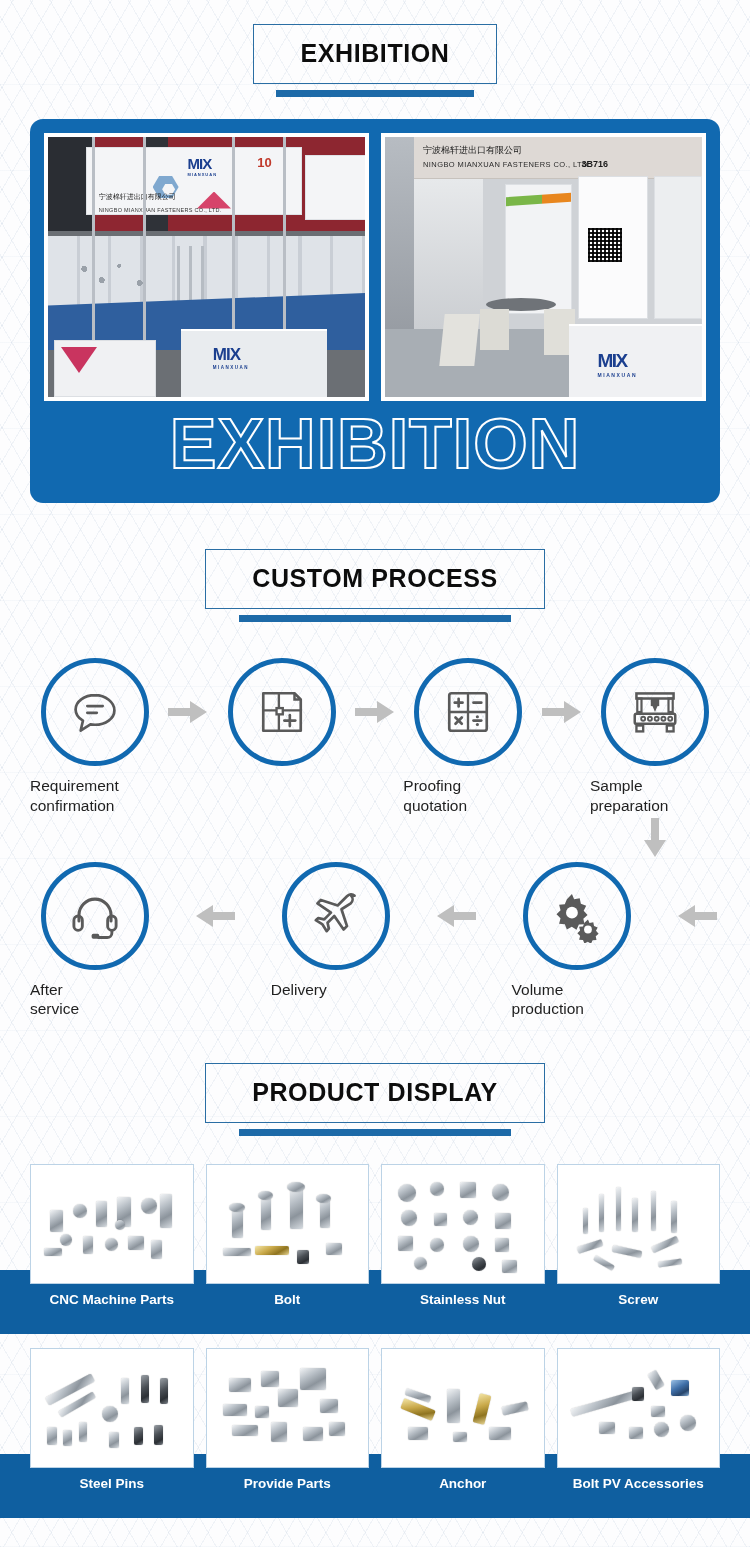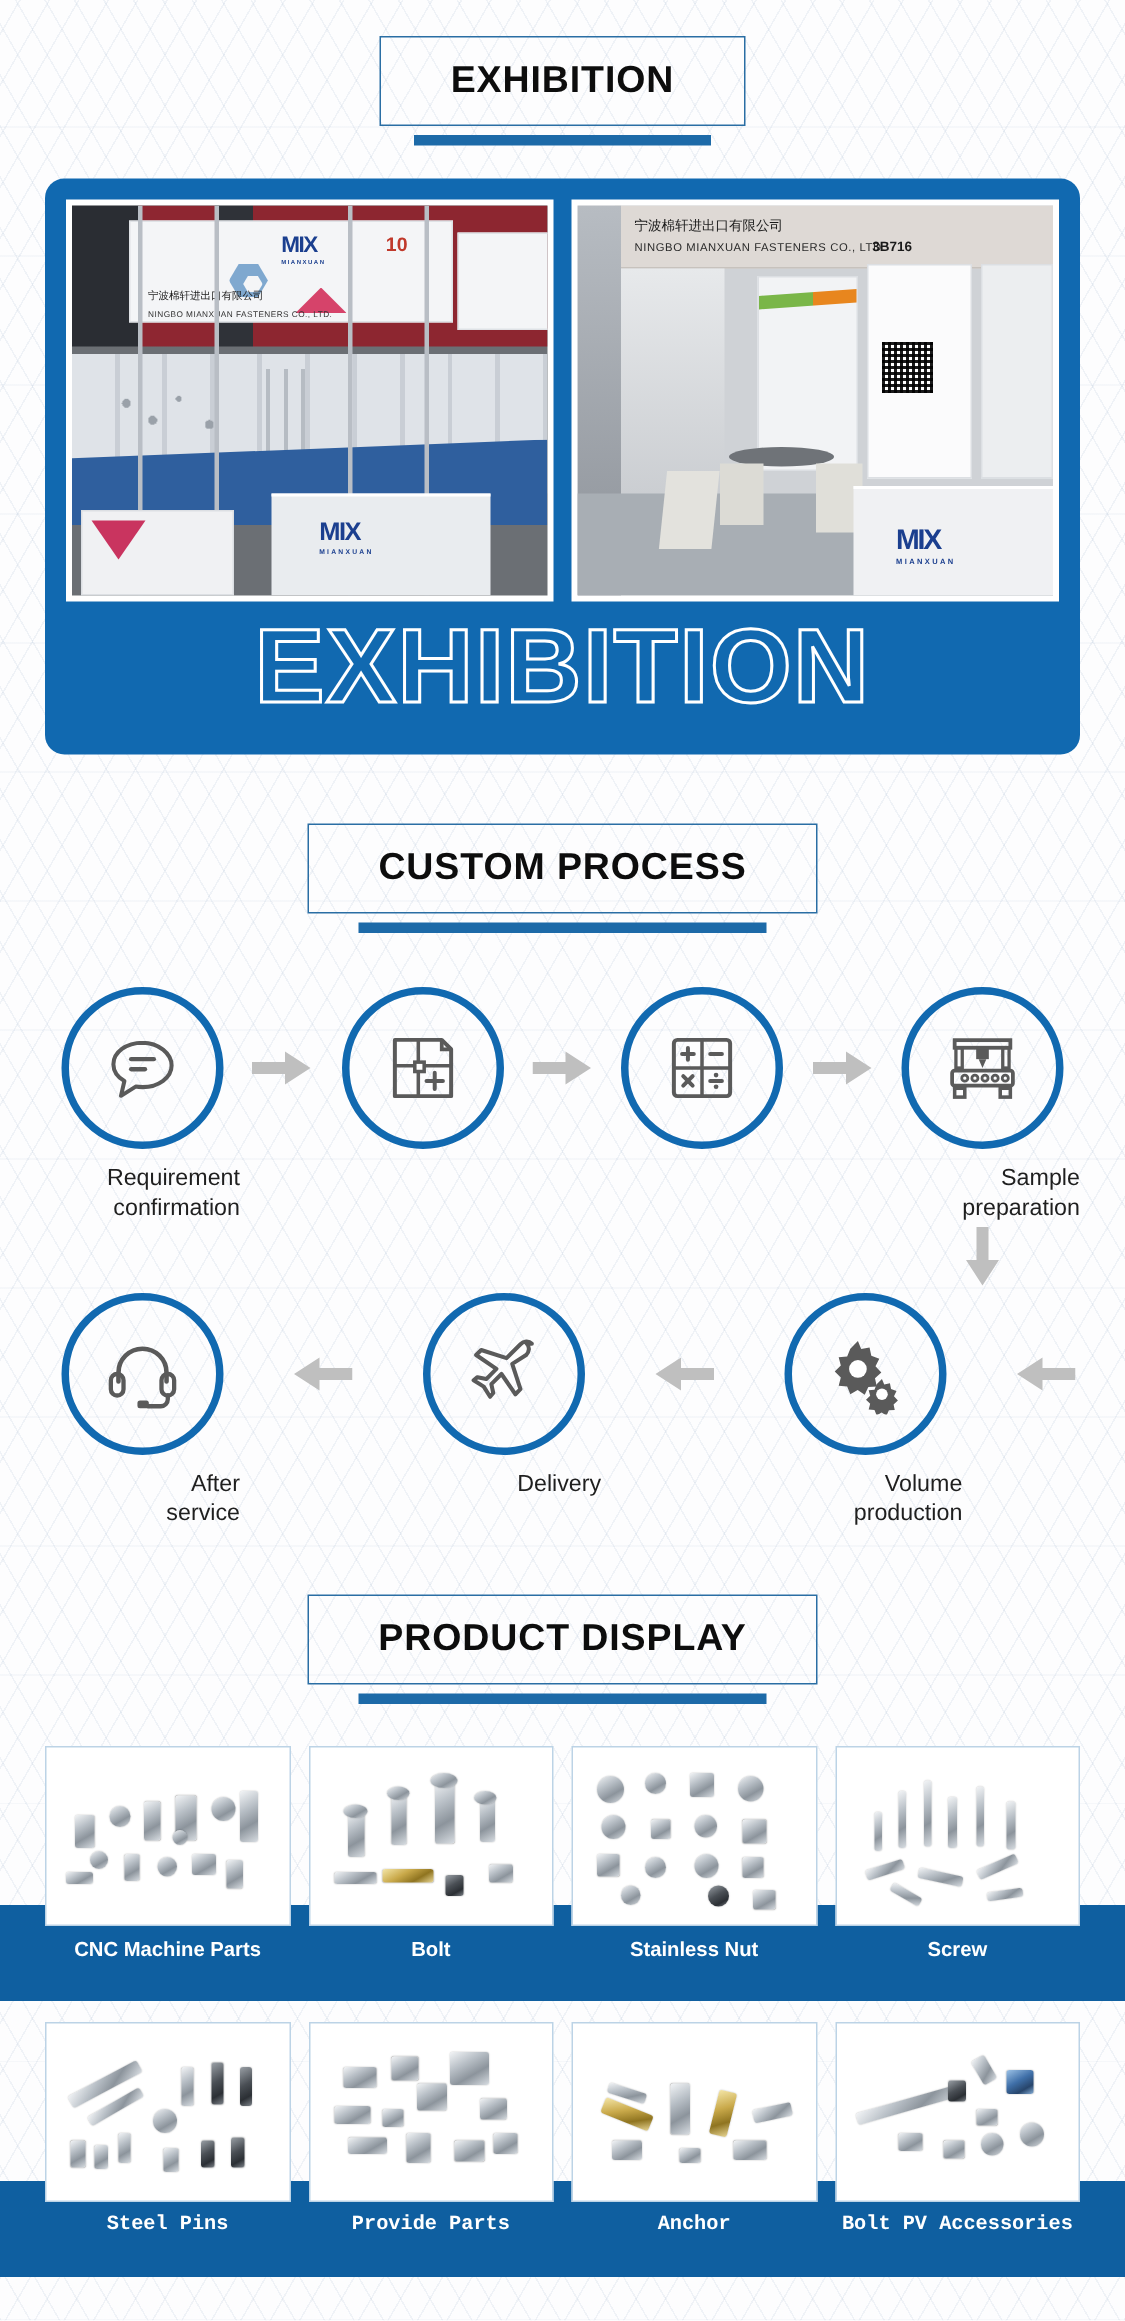--- a/index.html
+++ b/index.html
@@ -206,21 +206,21 @@
     letter-spacing: 1px;
     color: #1169b0;
     -webkit-text-stroke: 2px #ffffff;
     padding: 8px 0 14px;
     line-height: 1;
   }
 
   
   .process { width: 690px; margin: 0 auto; }
   .prow { display: flex; align-items: flex-start; justify-content: space-between; }
-  .pstep { width: 130px; text-align: right; }
+  .pstep { width: 130px; text-align: left; }
   .circle {
     width: 108px; height: 108px; border-radius: 50%;
     border: 5px solid #1169b0;
     margin: 0 auto;
     display: flex; align-items: center; justify-content: center;
     background: transparent;
   }
   .pstep .plabel {
     margin-top: 10px;
     font-size: 15.5px;
@@ -414,20 +414,24 @@
                 <line x1="20" y1="15" x2="20" y2="25"></line>
               <line x1="39" y1="20" x2="49" y2="20"></line>
               <line x1="16" y1="39" x2="24" y2="47"></line>
                 <line x1="24" y1="39" x2="16" y2="47"></line>
               <line x1="39" y1="43" x2="49" y2="43"></line>
             </g>
             <circle cx="44" cy="38" r="2" fill="#5a5a5a"></circle>
             <circle cx="44" cy="48" r="2" fill="#5a5a5a"></circle>
           </svg>
         </div>
+        <div class="plabel">
+          <span>Proofing</span><br>
+          <span>quotation</span>
+        </div>
       </div>
 
       <div class="arrow-h">
         <svg class="arrow-svg" width="40" height="24" viewBox="0 0 40 24">
           <path d="M0 8h22V1l17 11-17 11v-7H0z" fill="#bfbfbf"></path>
         </svg>
       </div>
 
       <div class="pstep">
         <div class="circle">
@@ -625,21 +629,21 @@
               <div class="pc" style="left:22%;top:80%;width:22px;height:6px;transform:rotate(30deg);"></div>
               <div class="pc" style="left:62%;top:80%;width:24px;height:6px;transform:rotate(-8deg);"></div>
             </div>
           </div>
           <div class="prod-caption">Screw</div>
         </div>
 
       </div>
     </div>
 
-    <div class="prod-row" style="margin-top:14px;font-family:Liberation Mono, monospace;">
+    <div class="prod-row" style="margin-top:14px;">
       <div class="prod-band"></div>
       <div class="prod-items">
 
         <div class="prod-item">
           <div class="prod-thumb">
             <div class="parts">
               <div class="pc" style="left:8%;top:30%;width:52px;height:9px;transform:rotate(-28deg);"></div>
               <div class="pc" style="left:16%;top:44%;width:40px;height:7px;transform:rotate(-30deg);"></div>
               <div class="pc" style="left:56%;top:24%;width:8px;height:26px;"></div>
               <div class="pc dark" style="left:68%;top:22%;width:8px;height:28px;"></div>

